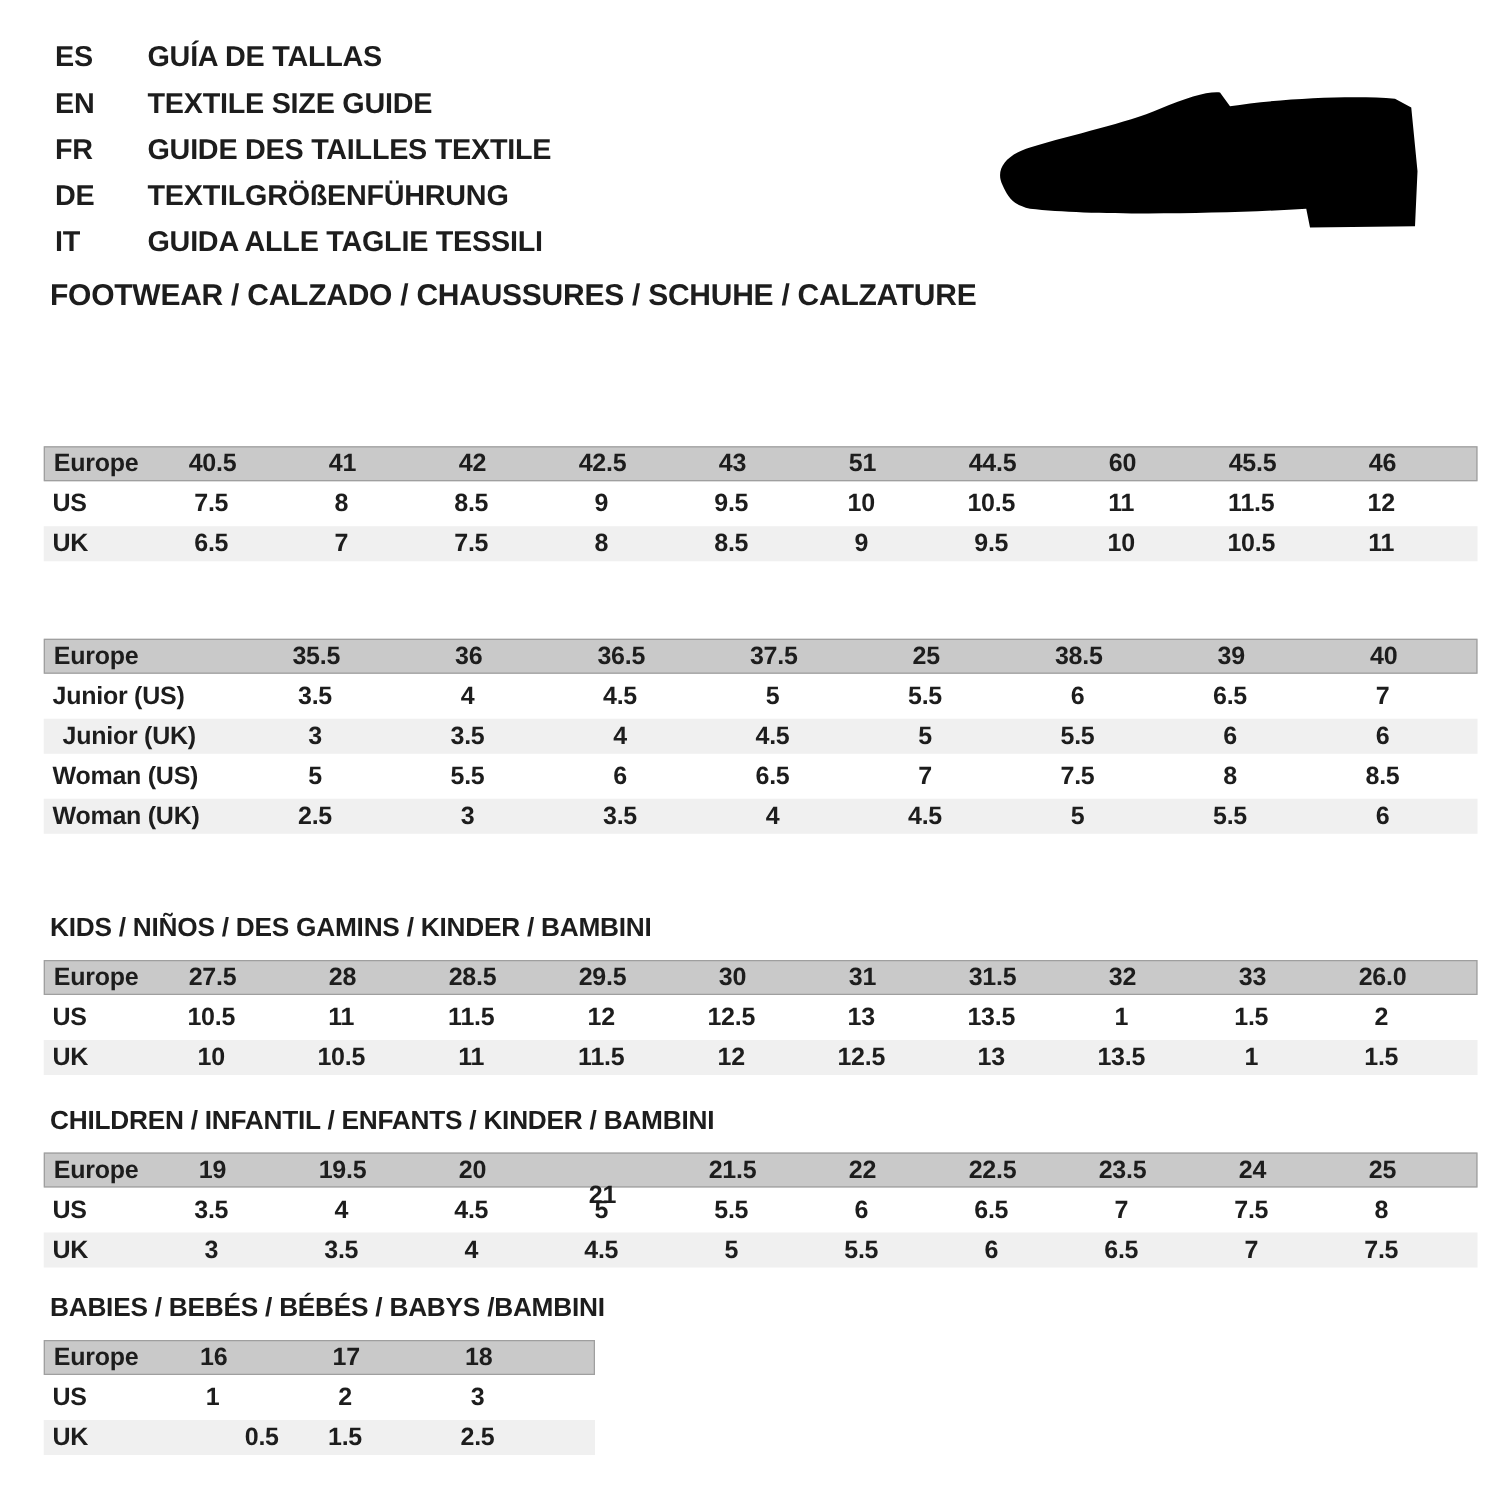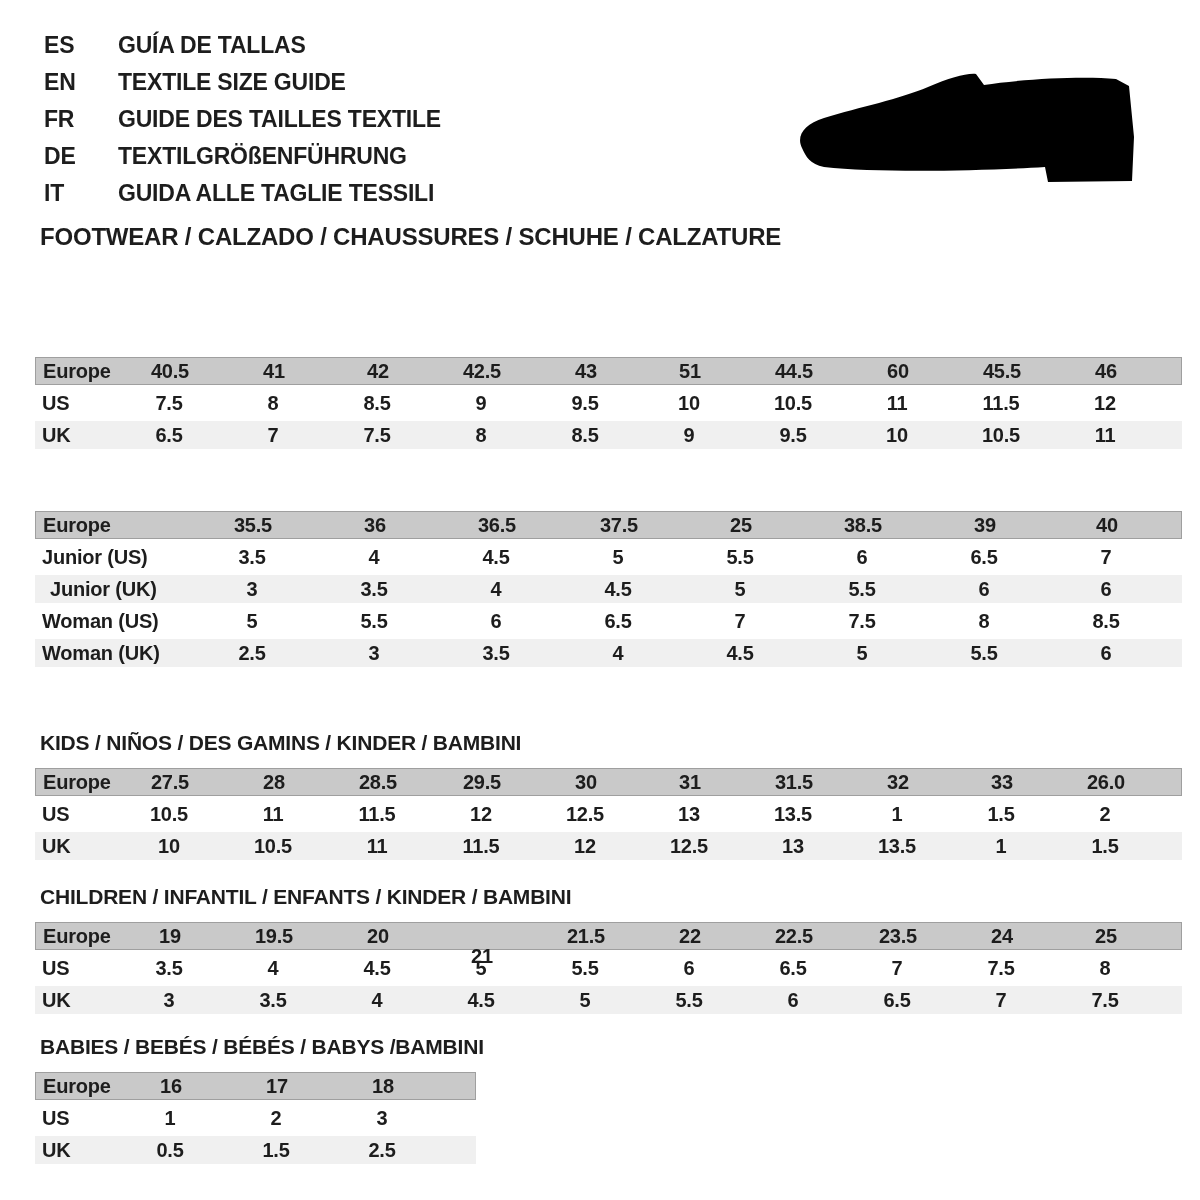--- a/index.html
+++ b/index.html
@@ -316,20 +316,20 @@
         </div>
         <div class="size-row" style="width: 441px;">
           <span class="row-label" style="width: 82px;">US</span>
           <span class="size-cell" style="width: 106px;">1</span>
           <span class="size-cell" style="width: 106px;">2</span>
           <span class="size-cell" style="width: 106px;">3</span>
           <span class="row-pad"></span>
         </div>
         <div class="size-row alt" style="width: 441px;">
           <span class="row-label" style="width: 82px;">UK</span>
-          <span class="size-cell" style="width: 106px;">0.5</span>
+          <span class="size-cell" style="width: 106px; text-align: right;">0.5</span>
           <span class="size-cell" style="width: 106px;">1.5</span>
           <span class="size-cell" style="width: 106px;">2.5</span>
           <span class="row-pad"></span>
         </div>
       </div>
     </section>
   </main>
 
 </body></html>

